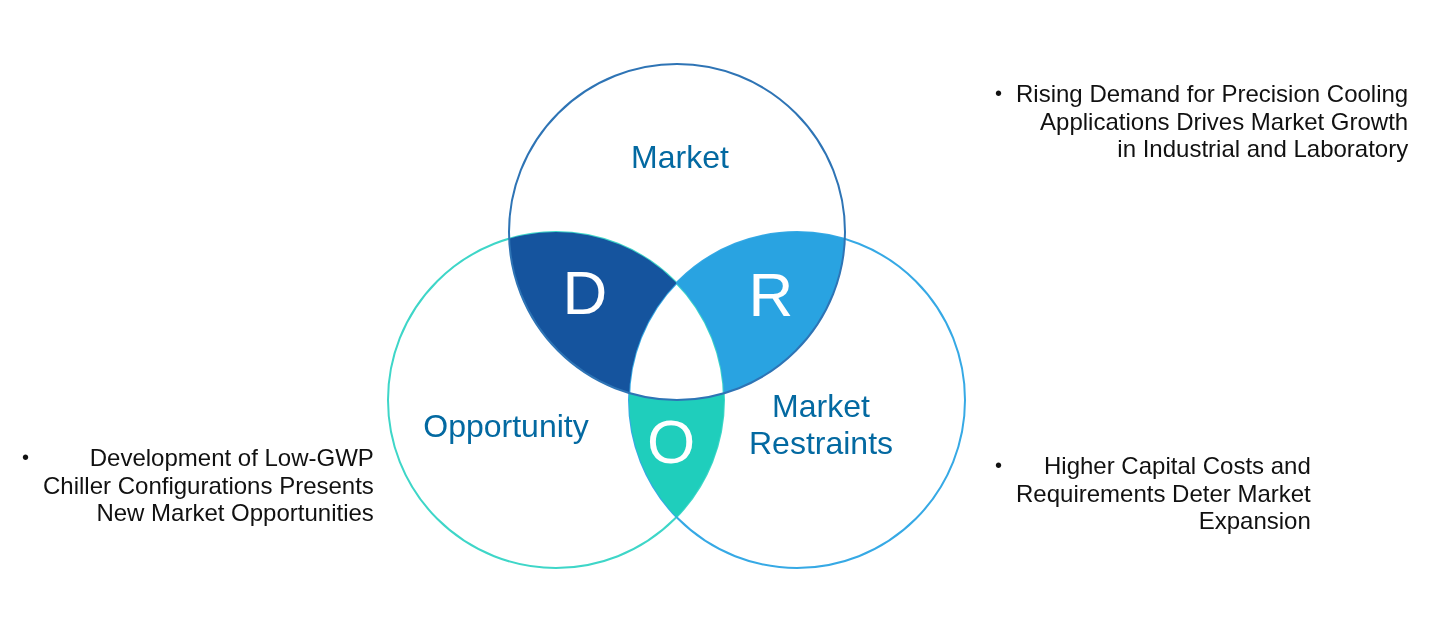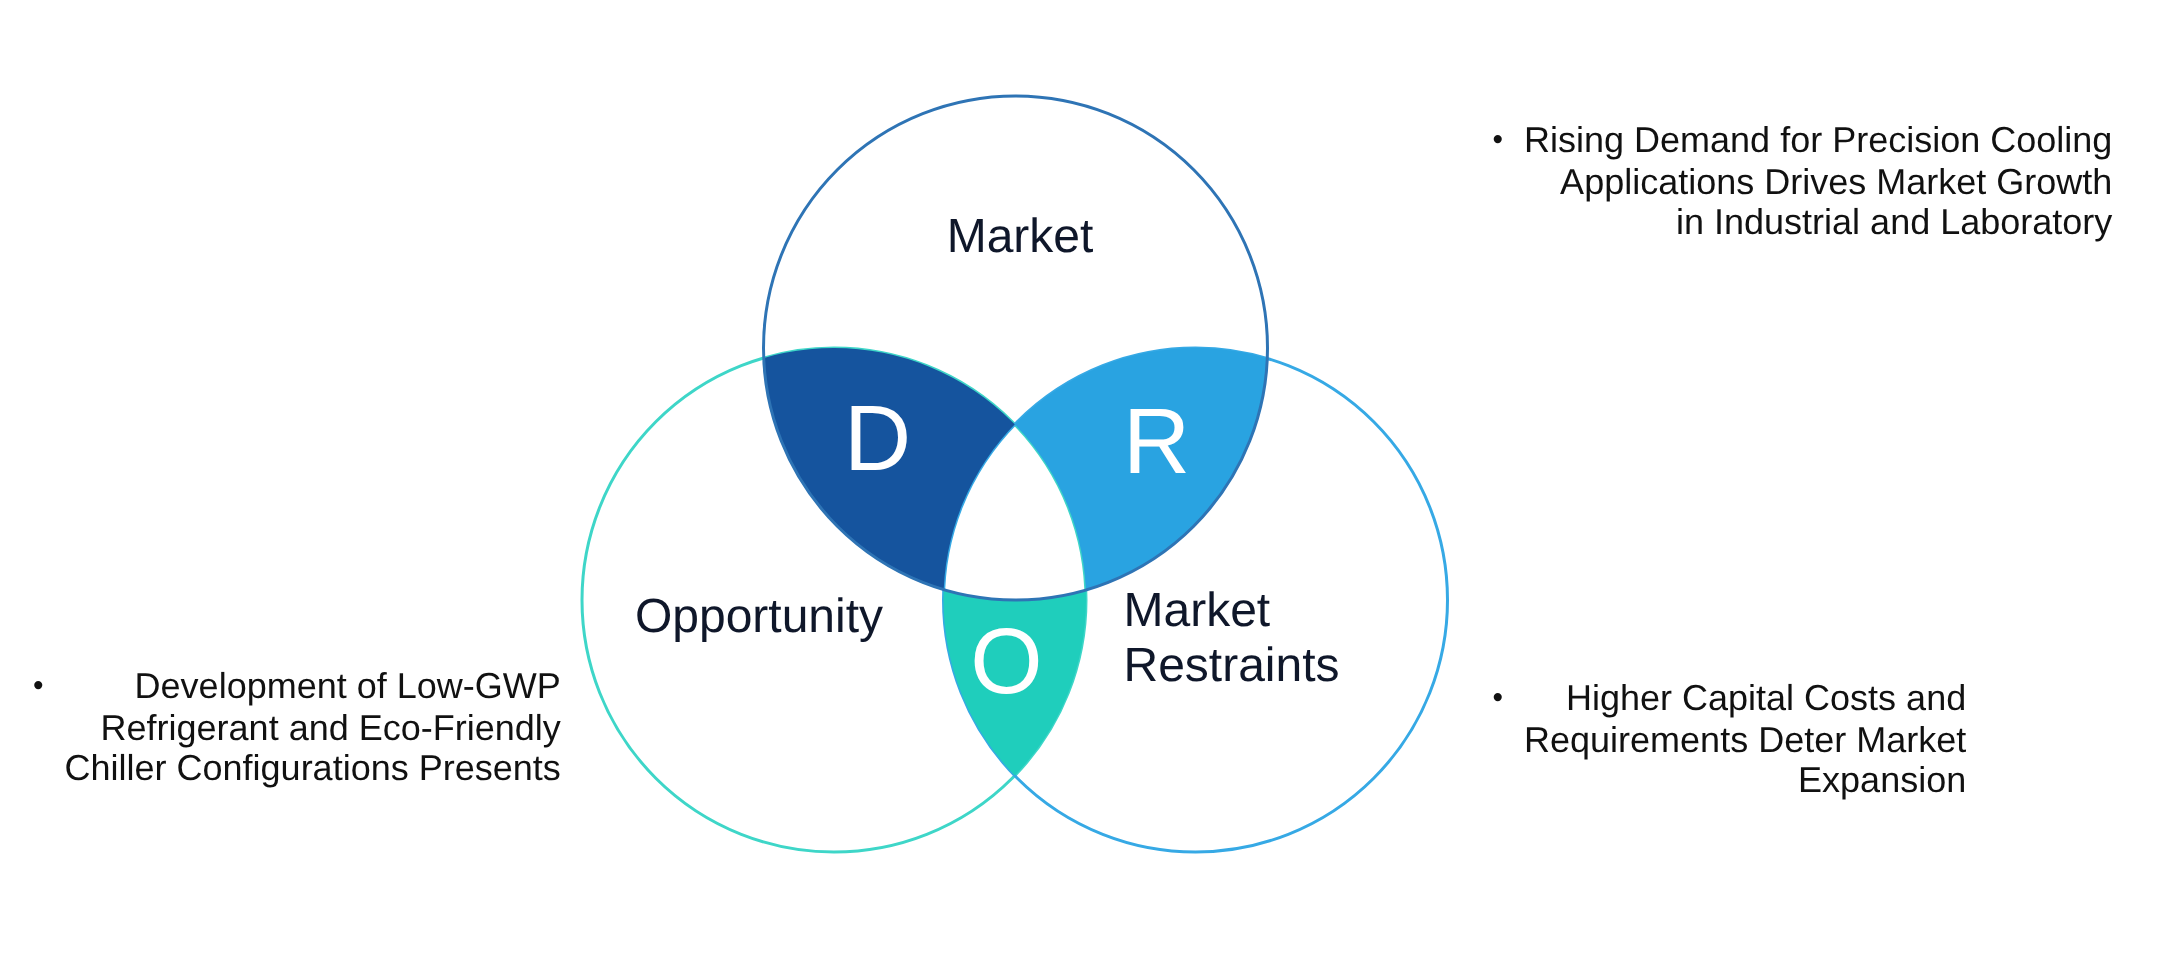--- a/index.html
+++ b/index.html
@@ -16,24 +16,24 @@
     overflow: hidden;
   }
   #venn-svg {
     position: absolute;
     left: 0;
     top: 0;
   }
   .venn-label {
     position: absolute;
     transform: translateX(-50%);
-    text-align: left;
+    text-align: center;
     font-size: 32px;
     line-height: 37px;
-    color: #0f172a;
+    color: #0369a1;
     white-space: nowrap;
   }
   .venn-letter {
     position: absolute;
     transform: translate(-50%, -50%);
     color: #ffffff;
     font-size: 62px;
     line-height: 1;
   }
   .bullet-block {
@@ -102,21 +102,21 @@
       <circle cx="556" cy="400" r="168" mask="url(#maskNotTop)" fill="#1FCEBC"></circle>
     </g>
 
     <circle cx="677" cy="232" r="168" fill="none" stroke-width="2" stroke="#2E74B5"></circle>
   </svg>
 
   <div class="venn-label" style="left:680px; top:139px;">
     <div>Market</div>
   </div>
 
-  <div class="venn-label" style="left:506px; top:392px;">
+  <div class="venn-label" style="left:506px; top:408px;">
     <div>Opportunity</div>
   </div>
 
   <div class="venn-label" style="left:821px; top:388px;">
     <div>Market</div>
     <div>Restraints</div>
   </div>
 
   <div class="venn-letter" style="left:585px; top:293px;">D</div>
   <div class="venn-letter" style="left:771px; top:295px;">R</div>
@@ -128,22 +128,22 @@
       <div>Rising Demand for Precision Cooling</div>
       <div>Applications Drives Market Growth</div>
       <div>in Industrial and Laboratory</div>
     </div>
   </div>
 
   <div class="bullet-block" style="left:22px; top:444px; width:380px;">
     <span class="bullet-marker">•</span>
     <div class="bullet-lines">
       <div>Development of Low-GWP</div>
-      <div>Refrigerant and Eco-Friendly</div>
       <div>Chiller Configurations Presents</div>
+      <div>New Market Opportunities</div>
     </div>
   </div>
 
   <div class="bullet-block" style="left:995px; top:452px; width:430px;">
     <span class="bullet-marker">•</span>
     <div class="bullet-lines">
       <div>Higher Capital Costs and</div>
       <div>Requirements Deter Market</div>
       <div>Expansion</div>
     </div>

